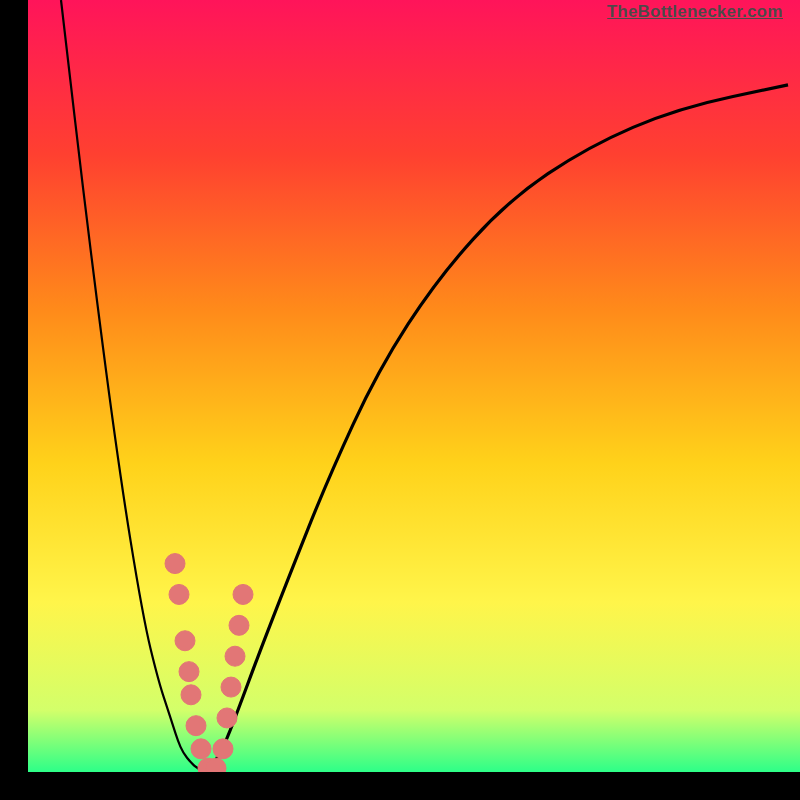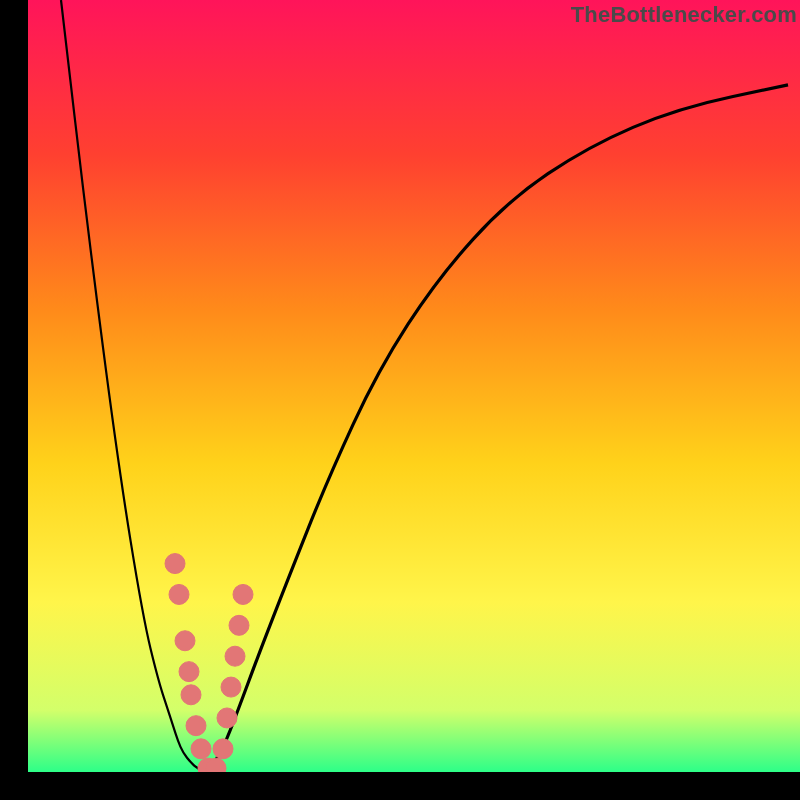--- a/index.html
+++ b/index.html
@@ -27,26 +27,27 @@
   .plot-svg {
     position: absolute;
     left: 0;
     top: 0;
     width: 772px;
     height: 772px;
   }
   .watermark {
     position: absolute;
     top: 2px;
-    right: 3px;
-    font-size: 22px;
+    right: 17px;
+    font-size: 17px;
     font-weight: 600;
     color: #4a4a4a;
     letter-spacing: 0.2px;
     user-select: none;
+    text-decoration: underline;
   }
   .curve {
     fill: none;
     stroke: #000;
     stroke-width: 2.2;
   }
   .curve-thick {
     fill: none;
     stroke: #000;
     stroke-width: 3.2;

